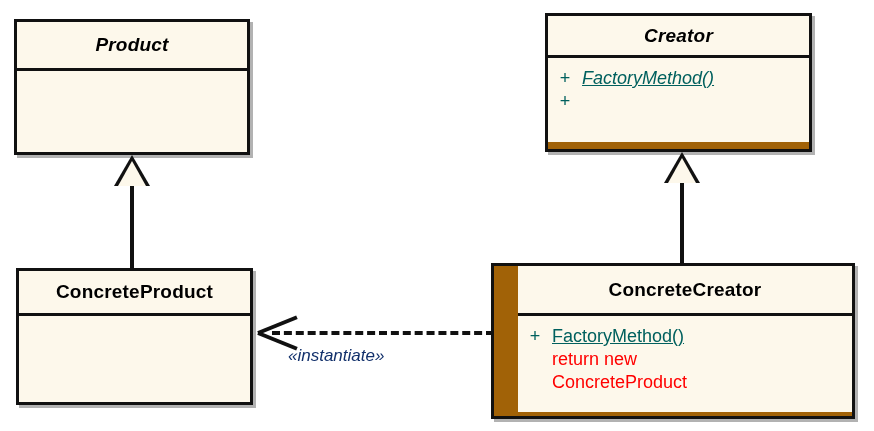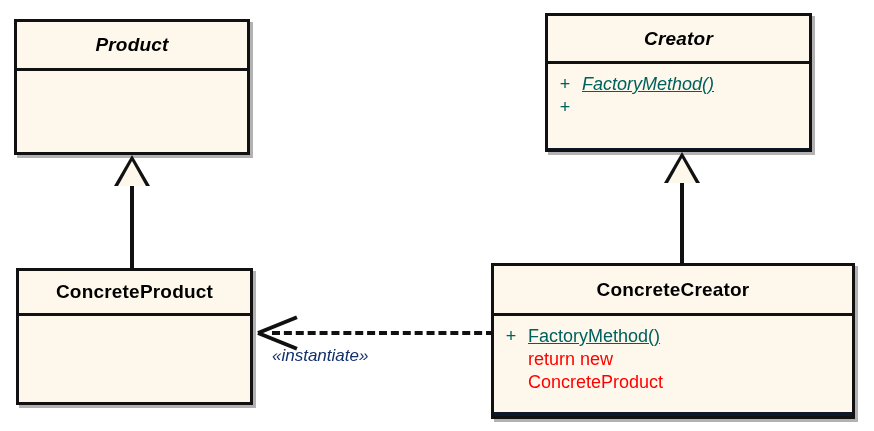--- a/index.html
+++ b/index.html
@@ -12,21 +12,21 @@
     width: 874px;
     height: 431px;
     background: #ffffff;
     overflow: hidden;
     font-family: "Liberation Sans", sans-serif;
   }
 
   
   .uml-class {
     position: absolute;
-    background: #0f172a;
+    background: #a16207;
     border: 3px solid #111111;
     box-sizing: border-box;
     box-shadow: 3px 3px 0 rgba(0,0,0,0.30);
   }
   .uml-name-compartment {
     box-sizing: border-box;
     width: 100%;
     display: flex;
     align-items: center;
     justify-content: center;
@@ -139,42 +139,42 @@
 <div id="canvas">
 
   <div class="uml-class" style="left:14px; top:19px; width:236px; height:136px;">
     <div class="uml-name-compartment" style="height:49px;">
       <span class="cls-name abstract">Product</span>
     </div>
     <div class="uml-body-compartment" style="height:81px;"></div>
   </div>
 
   <div class="uml-class" style="left:545px; top:13px; width:267px; height:139px;">
-    <div class="uml-name-compartment" style="height:48px;">
+    <div class="uml-name-compartment" style="height:42px;">
       <span class="cls-name abstract">Creator</span>
     </div>
     <div class="uml-body-compartment" style="height:84px; padding-top:9px;">
       <div class="member-row">
         <span class="member-vis">+</span>
         <span class="member-sig abstract">FactoryMethod()</span>
       </div>
       <div class="member-row">
         <span class="member-vis">+</span>
       </div>
     </div>
   </div>
 
   <div class="uml-class" style="left:16px; top:268px; width:237px; height:137px;">
     <div class="uml-name-compartment" style="height:45px;">
       <span class="cls-name">ConcreteProduct</span>
     </div>
     <div class="uml-body-compartment" style="height:86px;"></div>
   </div>
 
-  <div class="uml-class" style="left:491px; top:263px; width:364px; height:156px;">
+  <div class="uml-class" style="left:491px; top:263px; width:364px; height:156px;padding-left:24px;">
     <div class="uml-name-compartment" style="height:50px;">
       <span class="cls-name">ConcreteCreator</span>
     </div>
     <div class="uml-body-compartment" style="height:96px; padding-top:9px;">
       <div class="member-row">
         <span class="member-vis">+</span>
         <span class="member-sig">FactoryMethod()</span>
       </div>
       <div class="member-row">
         <span class="member-vis"></span>
@@ -202,16 +202,16 @@
     </div>
     <div class="conn-line" style="left:680px; top:183px; width:4px; height:82px;"></div>
   </div>
 
   <div>
     <div class="dashed-line" style="left:272px; top:331px; width:222px;"></div>
     <div class="arrow-open" style="left:258px; top:331px;">
       <div class="barb up"></div>
       <div class="barb down"></div>
     </div>
-    <div class="stereotype-label" style="left:272px; top:346px;font-style:italic;">«instantiate»</div>
+    <div class="stereotype-label" style="left:288px; top:346px;font-style:italic;">«instantiate»</div>
   </div>
 
 </div>
 
 </body></html>

